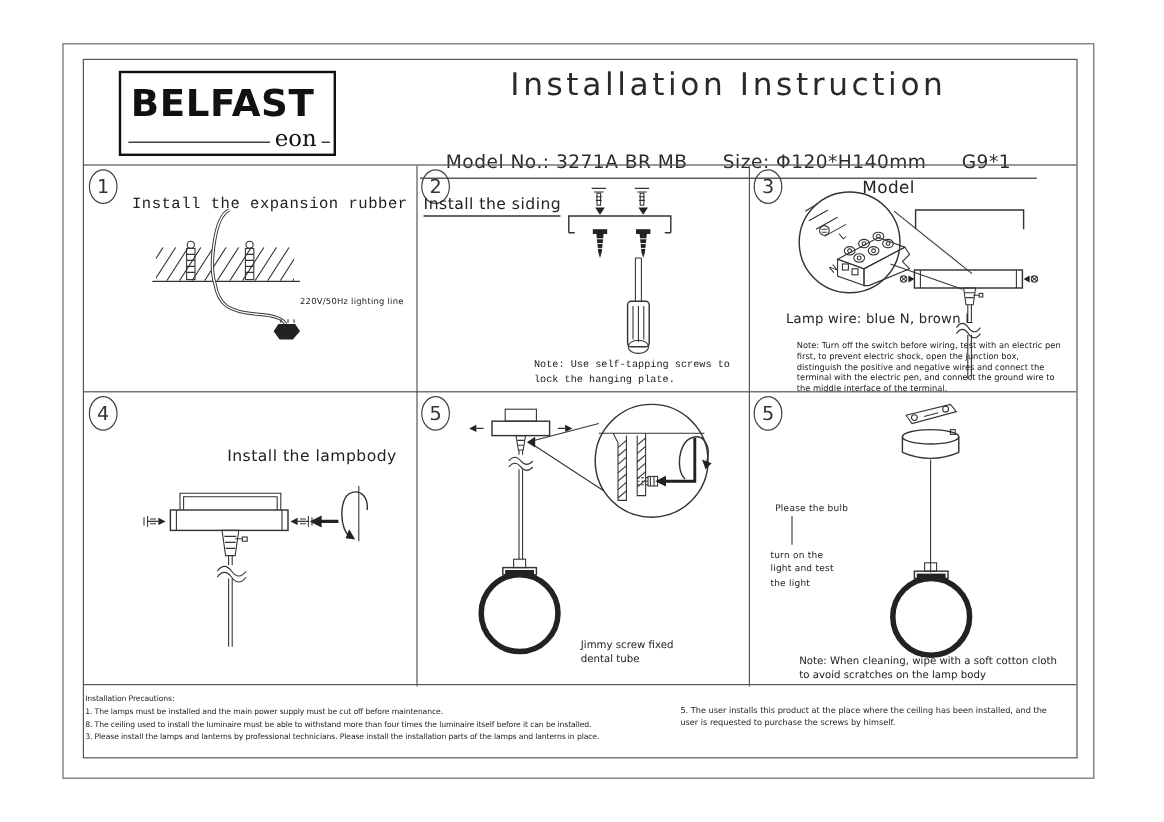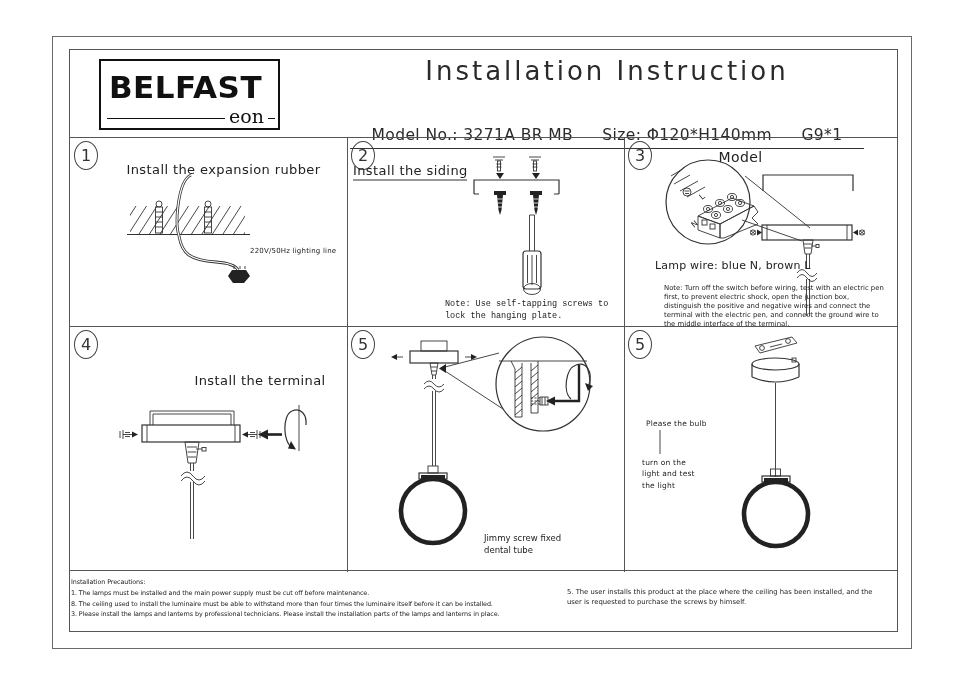--- a/index.html
+++ b/index.html
@@ -63,21 +63,21 @@
         <span>Model No.: 3271A BR MB</span>
         <span>Size: Φ120*H140mm</span>
         <span>G9*1</span>
       </div>
     </div>
 
     <div class="abs grid">
 
       <div class="cell r1 c1">
         <div class="badge">1</div>
-        <div class="ptitle" style="left:40px;right:10px;top:24px;text-align:center;">Install the expansion rubber</div>
+        <div class="ptitle" style="left:40px;right:10px;top:24px;text-align:center;font-family:Liberation Mono, monospace;">Install the expansion rubber</div>
         <svg width="277" height="188" viewBox="0 0 277 188">
           <defs>
               <clipPath id="bandClip">
                 <rect x="60" y="68" width="115" height="28"></rect>
               </clipPath>
             </defs>
           <g clip-path="url(#bandClip)">
             <path class="lnt" d="M48 96 L66 68 M58.5 96 L76.5 68 M69 96 L87 68 M79.5 96 L97.5 68 M90 96 L108 68 M100.5 96 L118.5 68 M111 96 L129 68 M121.5 96 L139.5 68 M132 96 L150 68 M142.5 96 L160.5 68 M153 96 L171 68 M163.5 96 L181.5 68 M174 96 L192 68"></path>
           </g>
           <path class="ln" d="M57 96.5 H180"></path>
@@ -203,21 +203,21 @@
             <rect fill="#fff" x="172" y="130" width="24" height="11"></rect>
             <path class="lnt" d="M173 135 q5 -7 10 0 t10 0 M173 140 q5 -7 10 0 t10 0"></path>
           </g>
         </svg>
         <div class="small-lb" style="left:31px;top:121px;font-size:11px;white-space:nowrap;">Lamp wire: blue N, brown L</div>
         <div class="note-sm" style="left:40px;top:146px;width:224px;">Note: Turn off the switch before wiring, test with an electric pen first, to prevent electric shock, open the junction box, distinguish the positive and negative wires and connect the terminal with the electric pen, and connect the ground wire to the middle interface of the terminal.</div>
       </div>
 
       <div class="cell r2 c1">
         <div class="badge">4</div>
-        <div class="ptitle" style="left:110px;top:46px;width:160px;text-align:center;">Install the terminal</div>
+        <div class="ptitle" style="left:110px;top:46px;width:160px;text-align:center;">Install the lampbody</div>
         <svg width="277" height="245" viewBox="0 0 277 245">
           <path class="lnt" d="M80 98 V84 H164 V98 M83 98 V87 H161 V98"></path>
           <g>
             <rect class="ln" x="72" y="98" width="98" height="17"></rect>
             <path class="lnt" d="M77 98 V115 M165 98 V115"></path>
           </g>
           <g>
             <path class="lnt" d="M50 104 v7 M53 103 v9"></path>
             <path class="lnt" d="M53 107.5 h9"></path>
               <path class="lnt" d="M55 105.5 h5 M55 109.5 h5"></path>
@@ -316,20 +316,21 @@
           <g>
             <rect class="lnt" x="146.5" y="142" width="10" height="7"></rect>
             <rect class="ln" x="138" y="149" width="28" height="6"></rect>
             <rect class="dk" x="140" y="151" width="24" height="4"></rect>
             <circle cx="152" cy="187" r="32" fill="none" stroke="#222" stroke-width="4.6"></circle>
           </g>
           <path class="lnt" d="M36 103 V127"></path>
         </svg>
         <div class="small-lb" style="left:22px;top:92px;font-size:7.5px;white-space:nowrap;">Please the bulb</div>
         <div class="small-lb" style="left:18px;top:130px;width:58px;font-size:7.5px;line-height:1.5;">turn on the light and test the light</div>
+        <div class="note-md" style="left:42px;top:218px;width:226px;">Note: When cleaning, wipe with a soft cotton cloth to avoid scratches on the lamp body</div>
       </div>
     </div>
 
     <div class="abs prec">
       <div class="prec-left">
         <div>Installation Precautions:</div>
         <div>1. The lamps must be installed and the main power supply must be cut off before maintenance.</div>
         <div>8. The ceiling used to install the luminaire must be able to withstand more than four times the luminaire itself before it can be installed.</div>
         <div>3. Please install the lamps and lanterns by professional technicians. Please install the installation parts of the lamps and lanterns in place.</div>
       </div>

